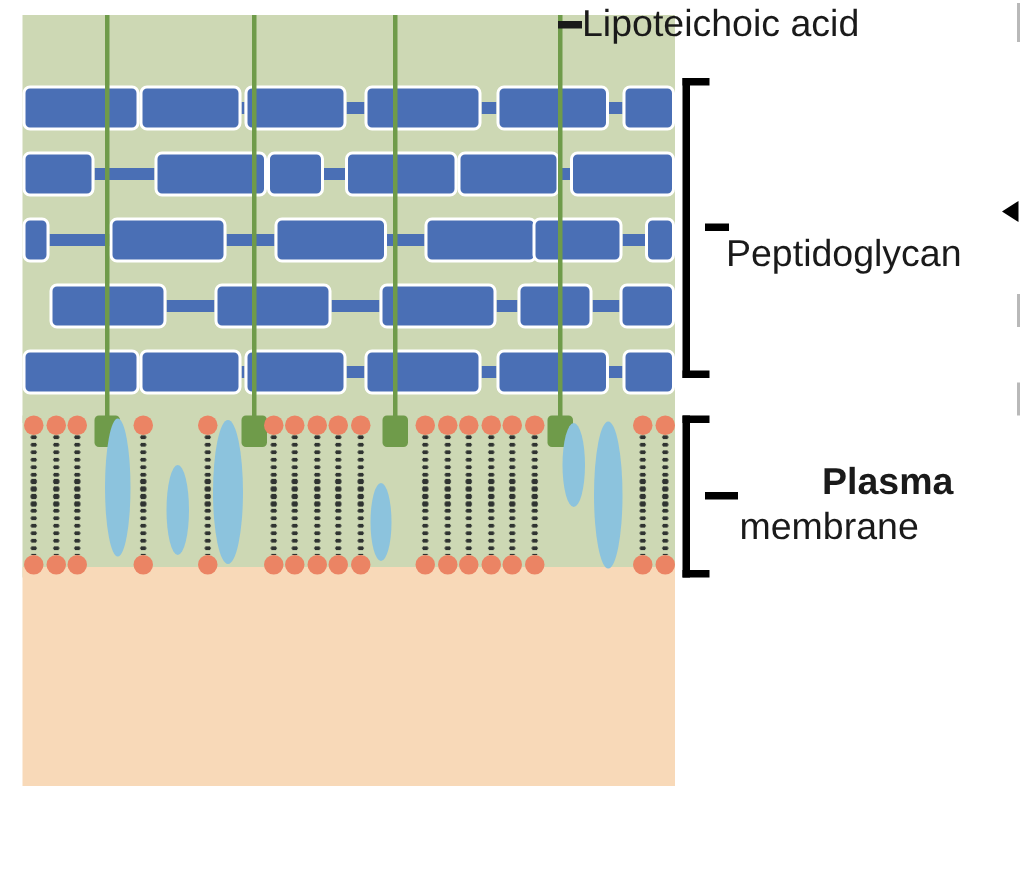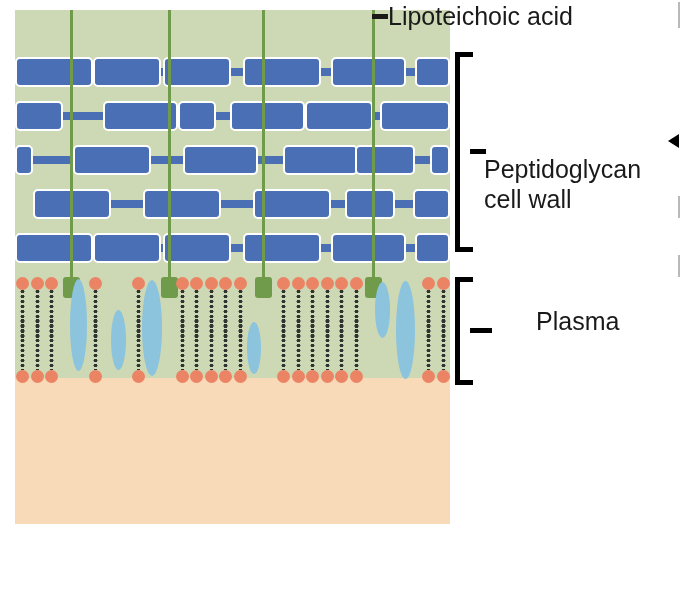--- a/index.html
+++ b/index.html
@@ -404,23 +404,23 @@
   <div class="bracket-tick" style="left:470px; top:149px; width:16px;"></div>
 
   <div class="bracket" style="left:455px; top:277px; width:18px; height:108px;"></div>
   <div class="bracket-tick" style="left:470px; top:328px; width:22px;"></div>
 
   <div class="lta-dash" style="left:372px; top:14px;"></div>
 
   <div class="label" style="left:388px; top:2px;">Lipoteichoic acid</div>
 
   <div class="label" style="left:484px; top:155px;">Peptidoglycan</div>
-  <div class="label" style="left:484px; top:185px;">cell wall</div>
-
-  <div class="label" style="left:536px; top:307px;">Plasma</div>
+
+  <div class="label" style="left:548px; top:307px;font-weight:bold;">Plasma</div>
+  <div class="label" style="left:493px; top:337px;">membrane</div>
 
 
 
   <div class="edge-mark" style="left:678px; top:2px; width:2px; height:26px;"></div>
   <div class="edge-arrow" style="left:668px; top:134px;"></div>
   <div class="edge-mark" style="left:678px; top:196px; width:2px; height:22px;"></div>
   <div class="edge-mark" style="left:678px; top:255px; width:2px; height:22px;"></div>
 </div>
 
 </body></html>

